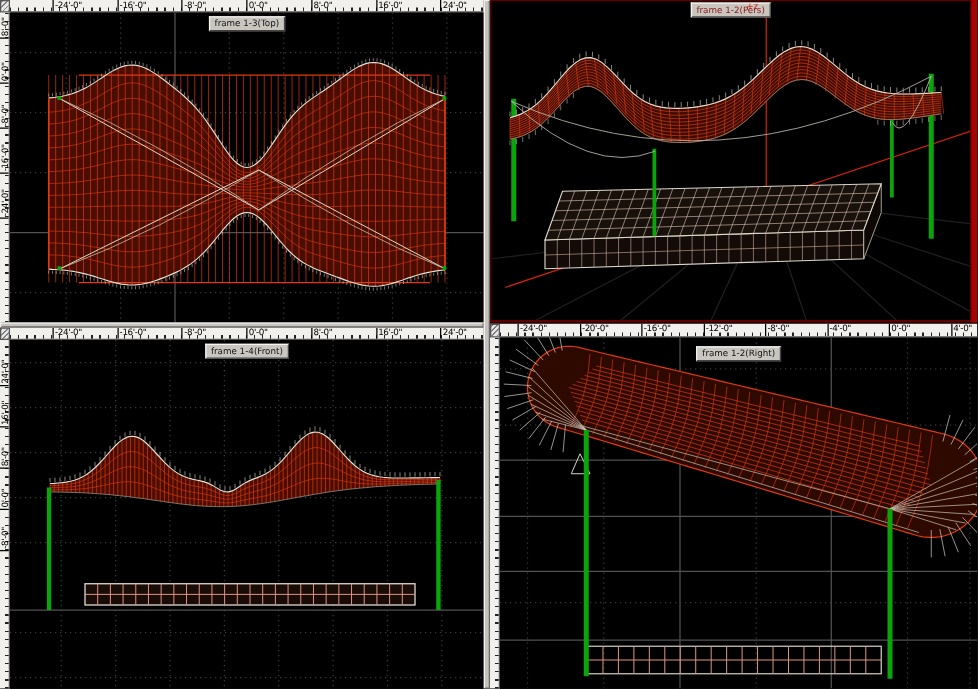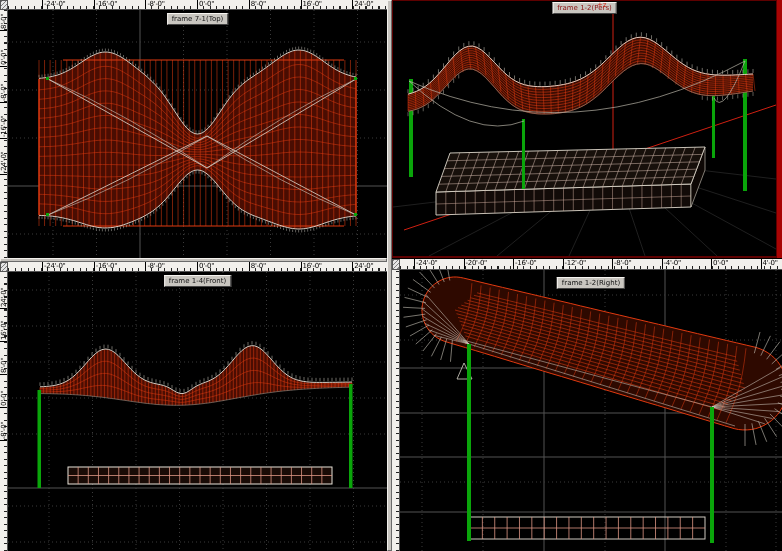--- a/index.html
+++ b/index.html
@@ -382,21 +382,21 @@
         <line x1="341.96190476190475" y1="207.64558007695274" x2="341.96190476190475" y2="210.14558007695274" stroke="#d5d1c7" stroke-width="0.45"></line>
         <line x1="344.9809523809524" y1="65.37398686424491" x2="344.9809523809524" y2="62.87398686424491" stroke="#d5d1c7" stroke-width="0.45"></line>
         <line x1="344.9809523809524" y1="207.26773047867198" x2="344.9809523809524" y2="209.76773047867198" stroke="#d5d1c7" stroke-width="0.45"></line>
         <line x1="348" y1="66.00706210497941" x2="348" y2="63.50706210497941" stroke="#d5d1c7" stroke-width="0.45"></line>
         <line x1="348" y1="206.96210794906406" x2="348" y2="209.46210794906406" stroke="#d5d1c7" stroke-width="0.45"></line>
         <rect x="38" y="67" width="3" height="3" fill="#0aa50a"></rect>
         <rect x="38" y="203" width="3" height="3" fill="#0aa50a"></rect>
         <rect x="346" y="67" width="3" height="3" fill="#0aa50a"></rect>
         <rect x="346" y="203" width="3" height="3" fill="#0aa50a"></rect>
       </svg>
-    <div class="vtitle" style="top:3px">frame 7-1(Top)</div>
+    <div class="vtitle" style="top:3px">frame 1-3(Top)</div>
   </div>
 
   <div class="splitter" id="split-h" style="left:0;top:258px;width:387px;height:4px"></div>
   <div class="splitter" id="split-v" style="left:387px;top:0;width:5px;height:551px"></div>
 
   <div class="red-border" style="left:392px;top:0;width:390px;height:1px"></div>
   <div class="red-border" style="left:392px;top:0;width:1px;height:258px"></div>
   <div class="red-border" style="left:392px;top:256px;width:390px;height:2px"></div>
   <div class="red-border" style="left:776px;top:0;width:1px;height:258px"></div>
   <div class="red-border bright" style="left:777px;top:0;width:5px;height:258px"></div>

